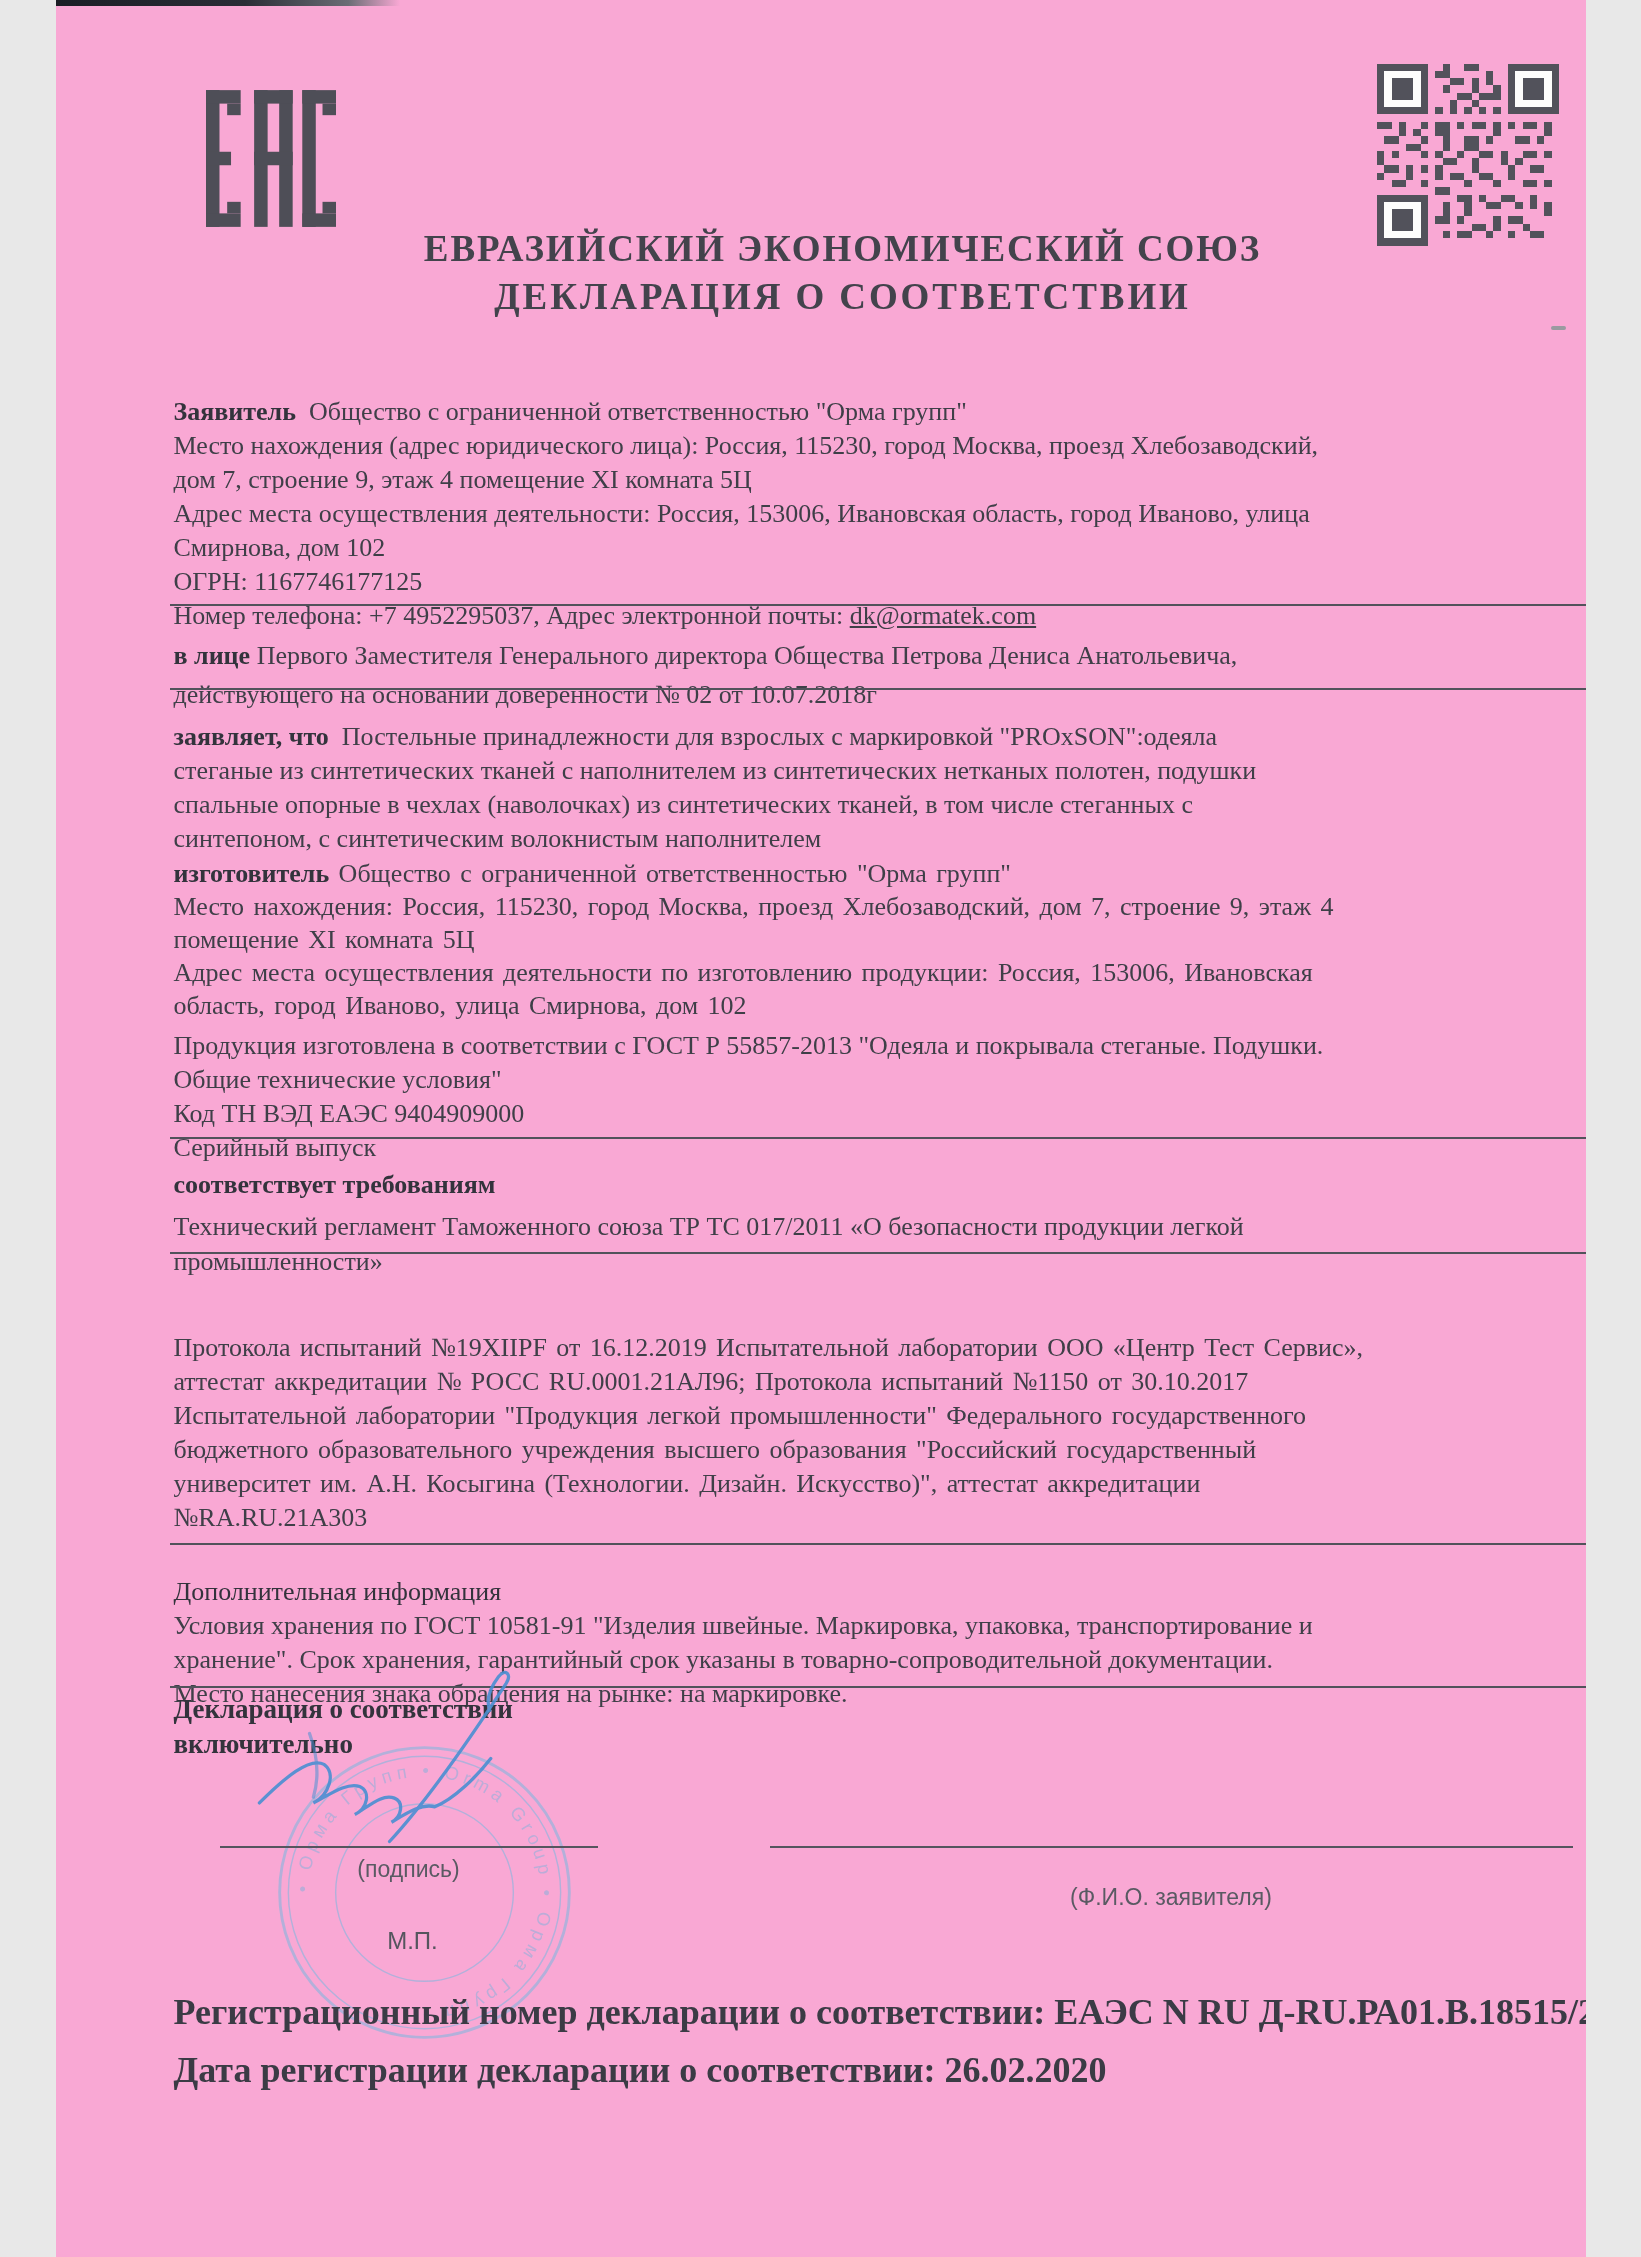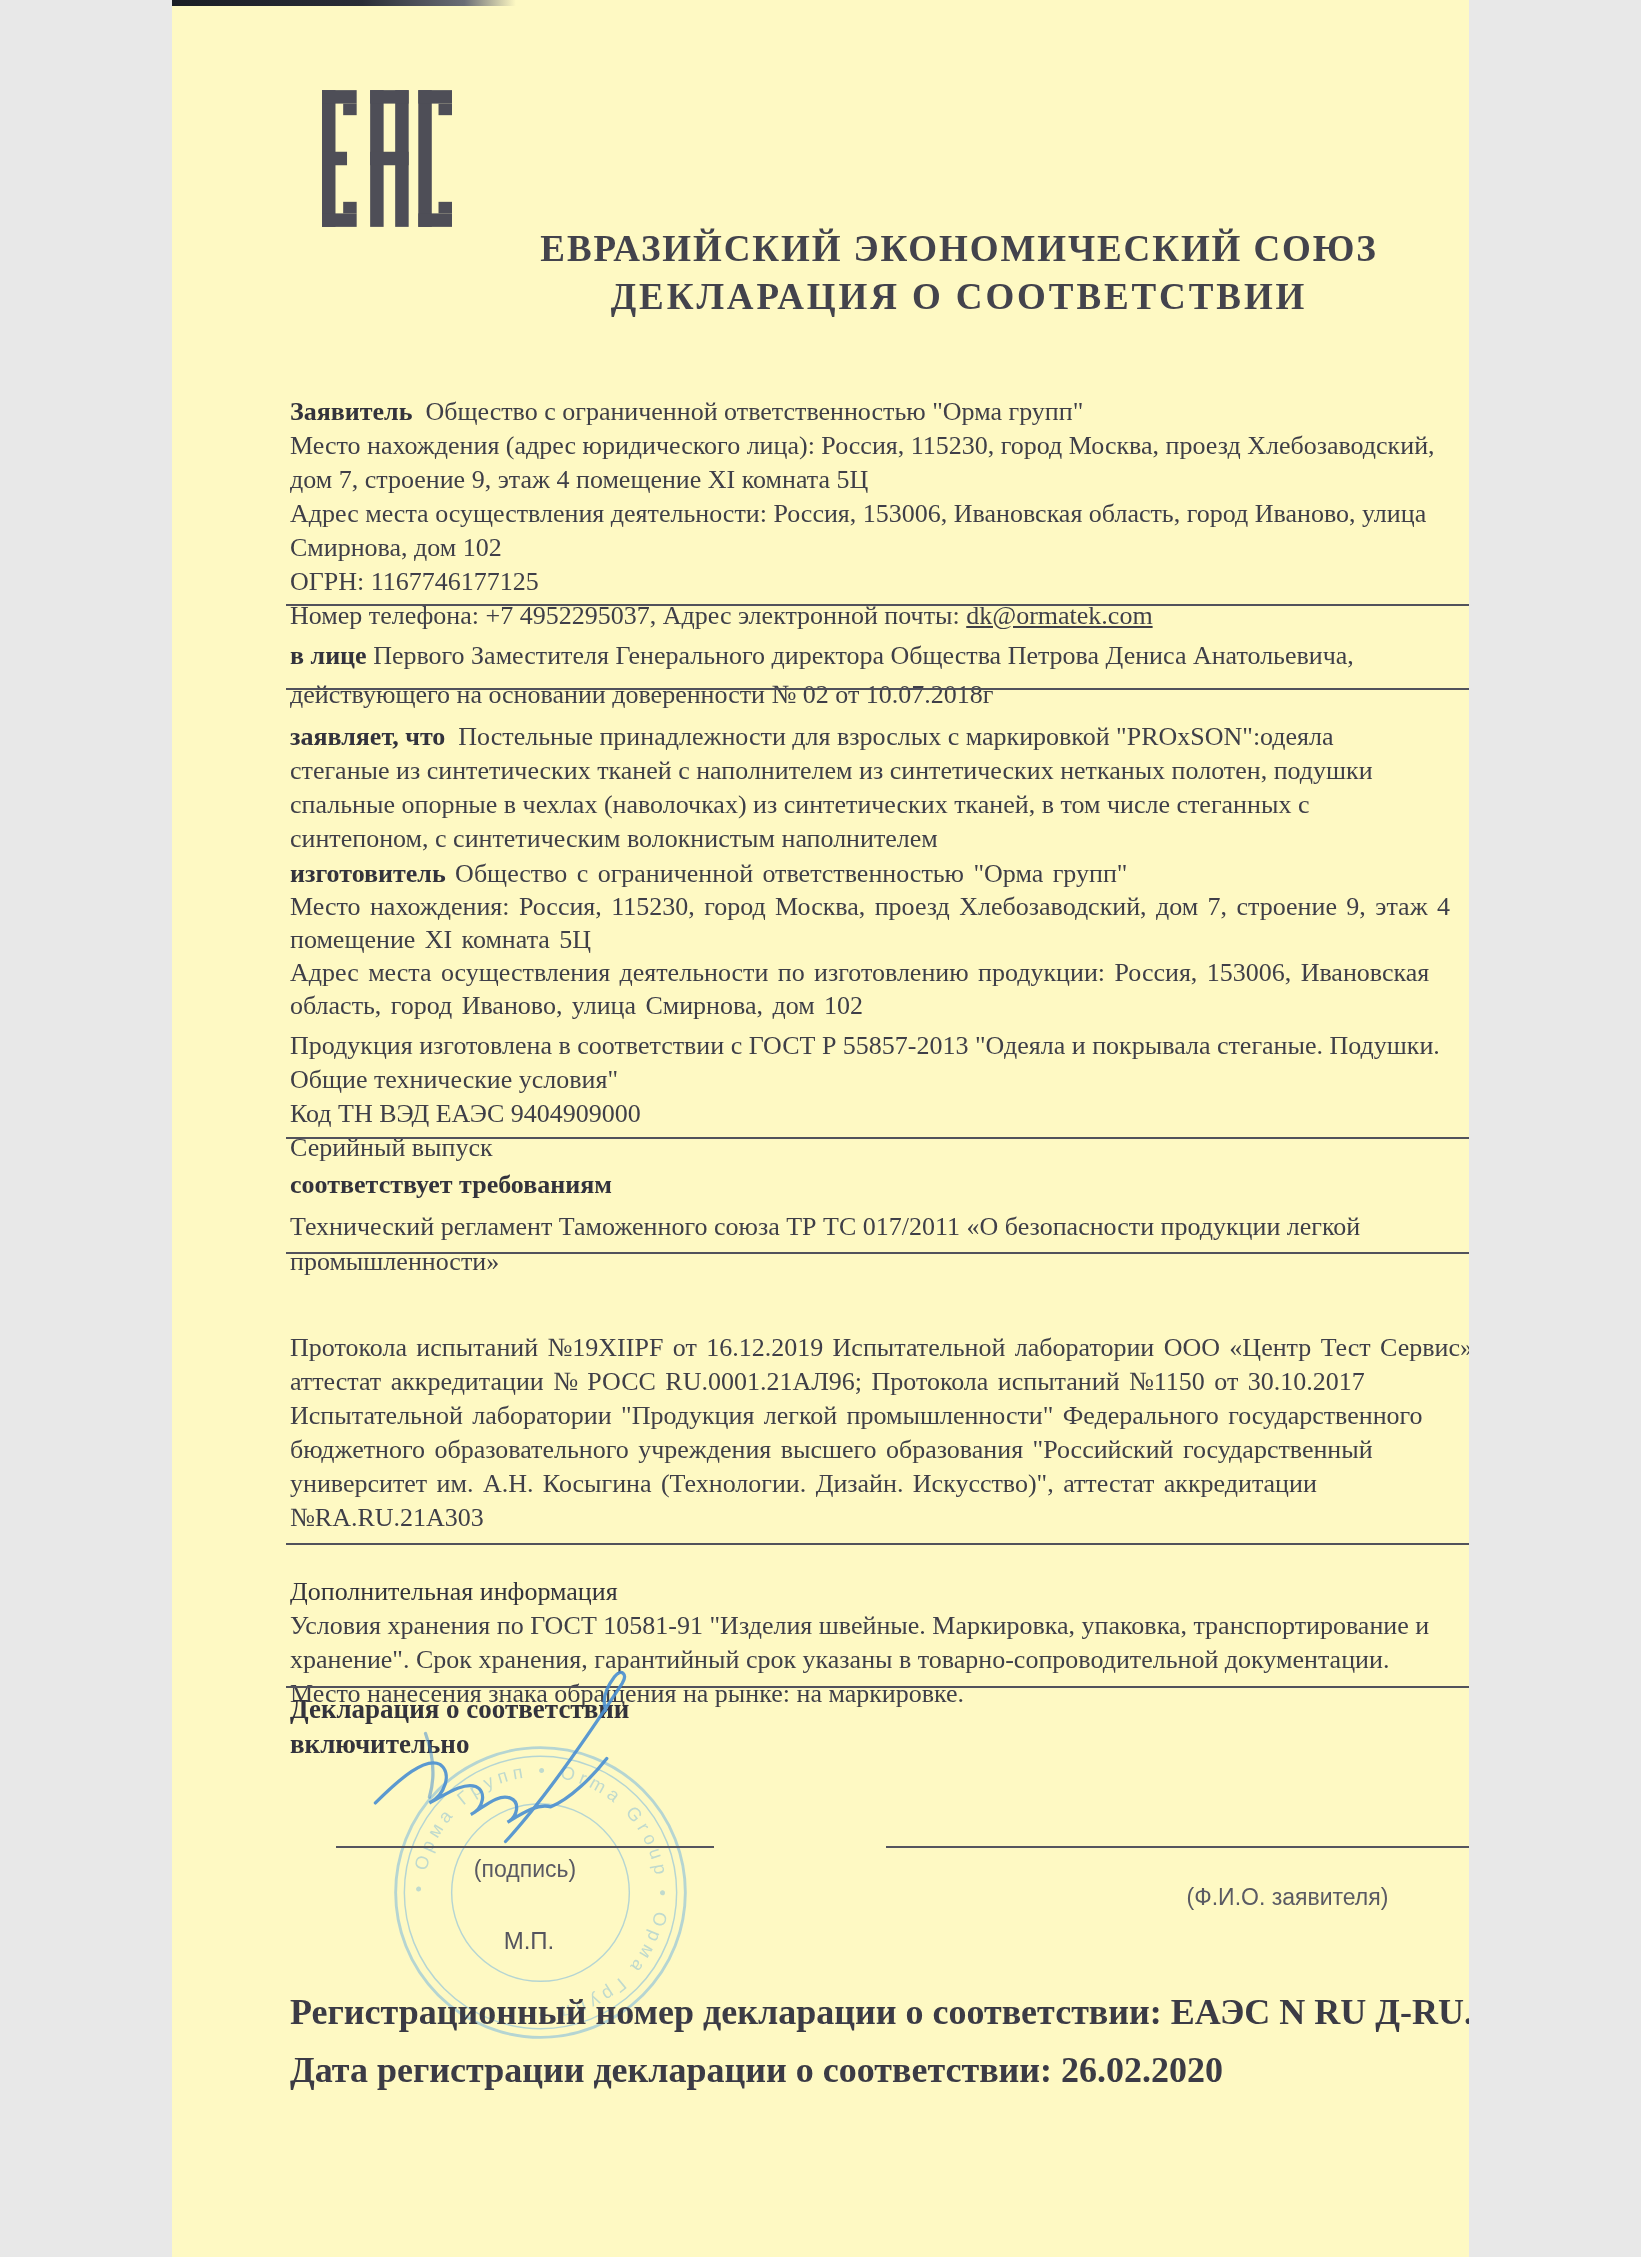--- a/index.html
+++ b/index.html
@@ -1,20 +1,20 @@
 <!DOCTYPE html>
 <html lang="ru"><head>
 <meta charset="utf-8">
 <style>
   html,body{margin:0;padding:0;background:#e8e8e8;}
   .page{
     position:relative;
-    width:1297px;height:2257px;
+    width:1530px;height:2257px;
     margin:0 auto;
-    background:#fef9c3;
+    background:#f9a8d4;
     font-family:"Liberation Serif", serif;
     color:#3f3f48;
     overflow:hidden;
   }
   .scan-strip{
     position:absolute;left:0;top:0;width:344px;height:5.8px;
     background:linear-gradient(90deg,#1b1e25 0%,#2a2d36 55%,#6a6d75 85%,rgba(255,255,255,0) 100%);
   }
   .artifact-dash{
     position:absolute;left:1495px;top:326px;width:15.4px;height:3.9px;background:#9a9aa0;border-radius:1.9px;

